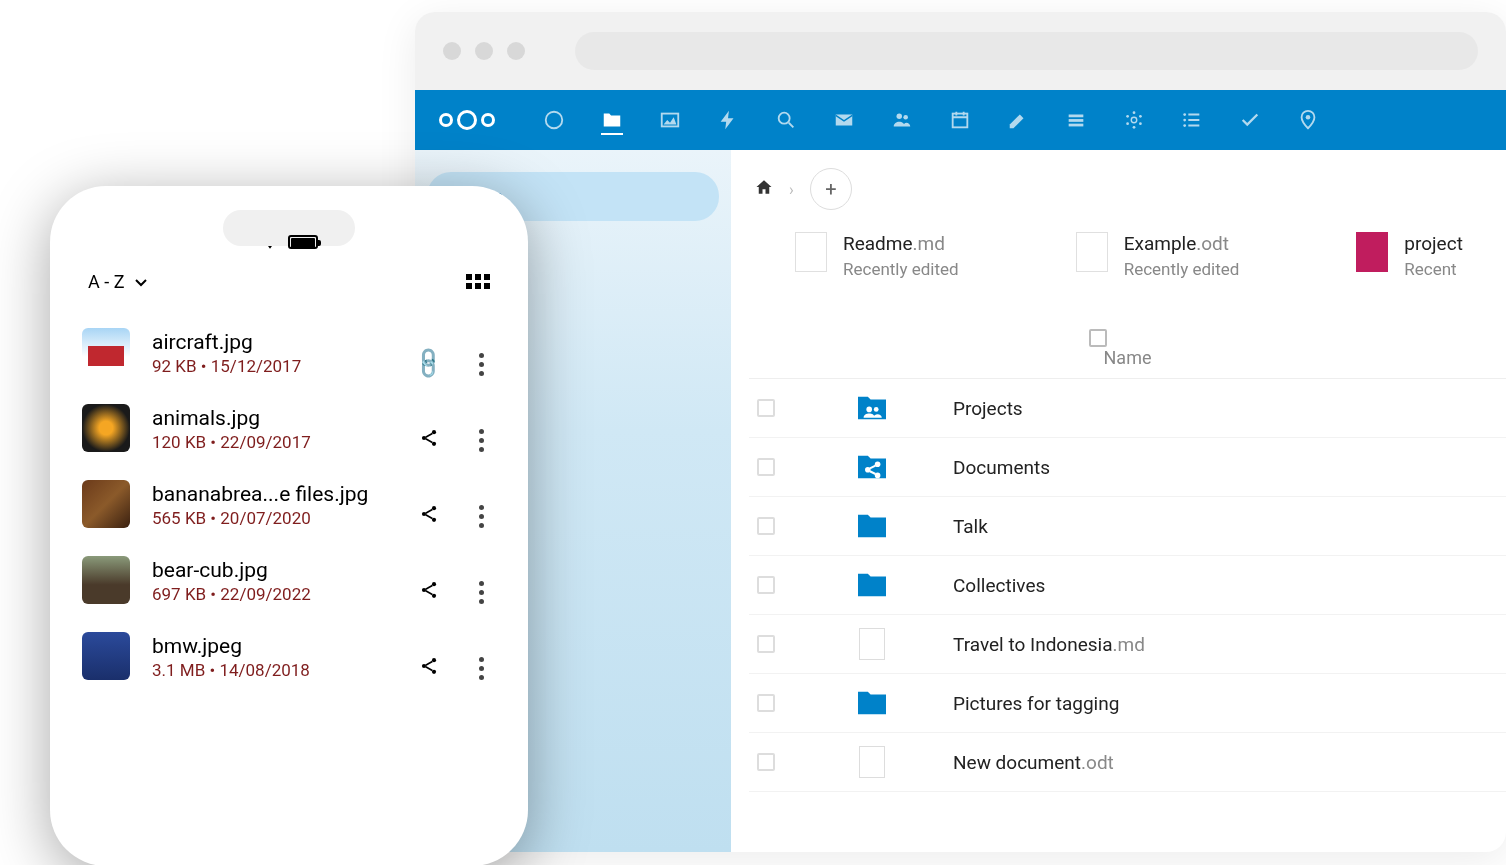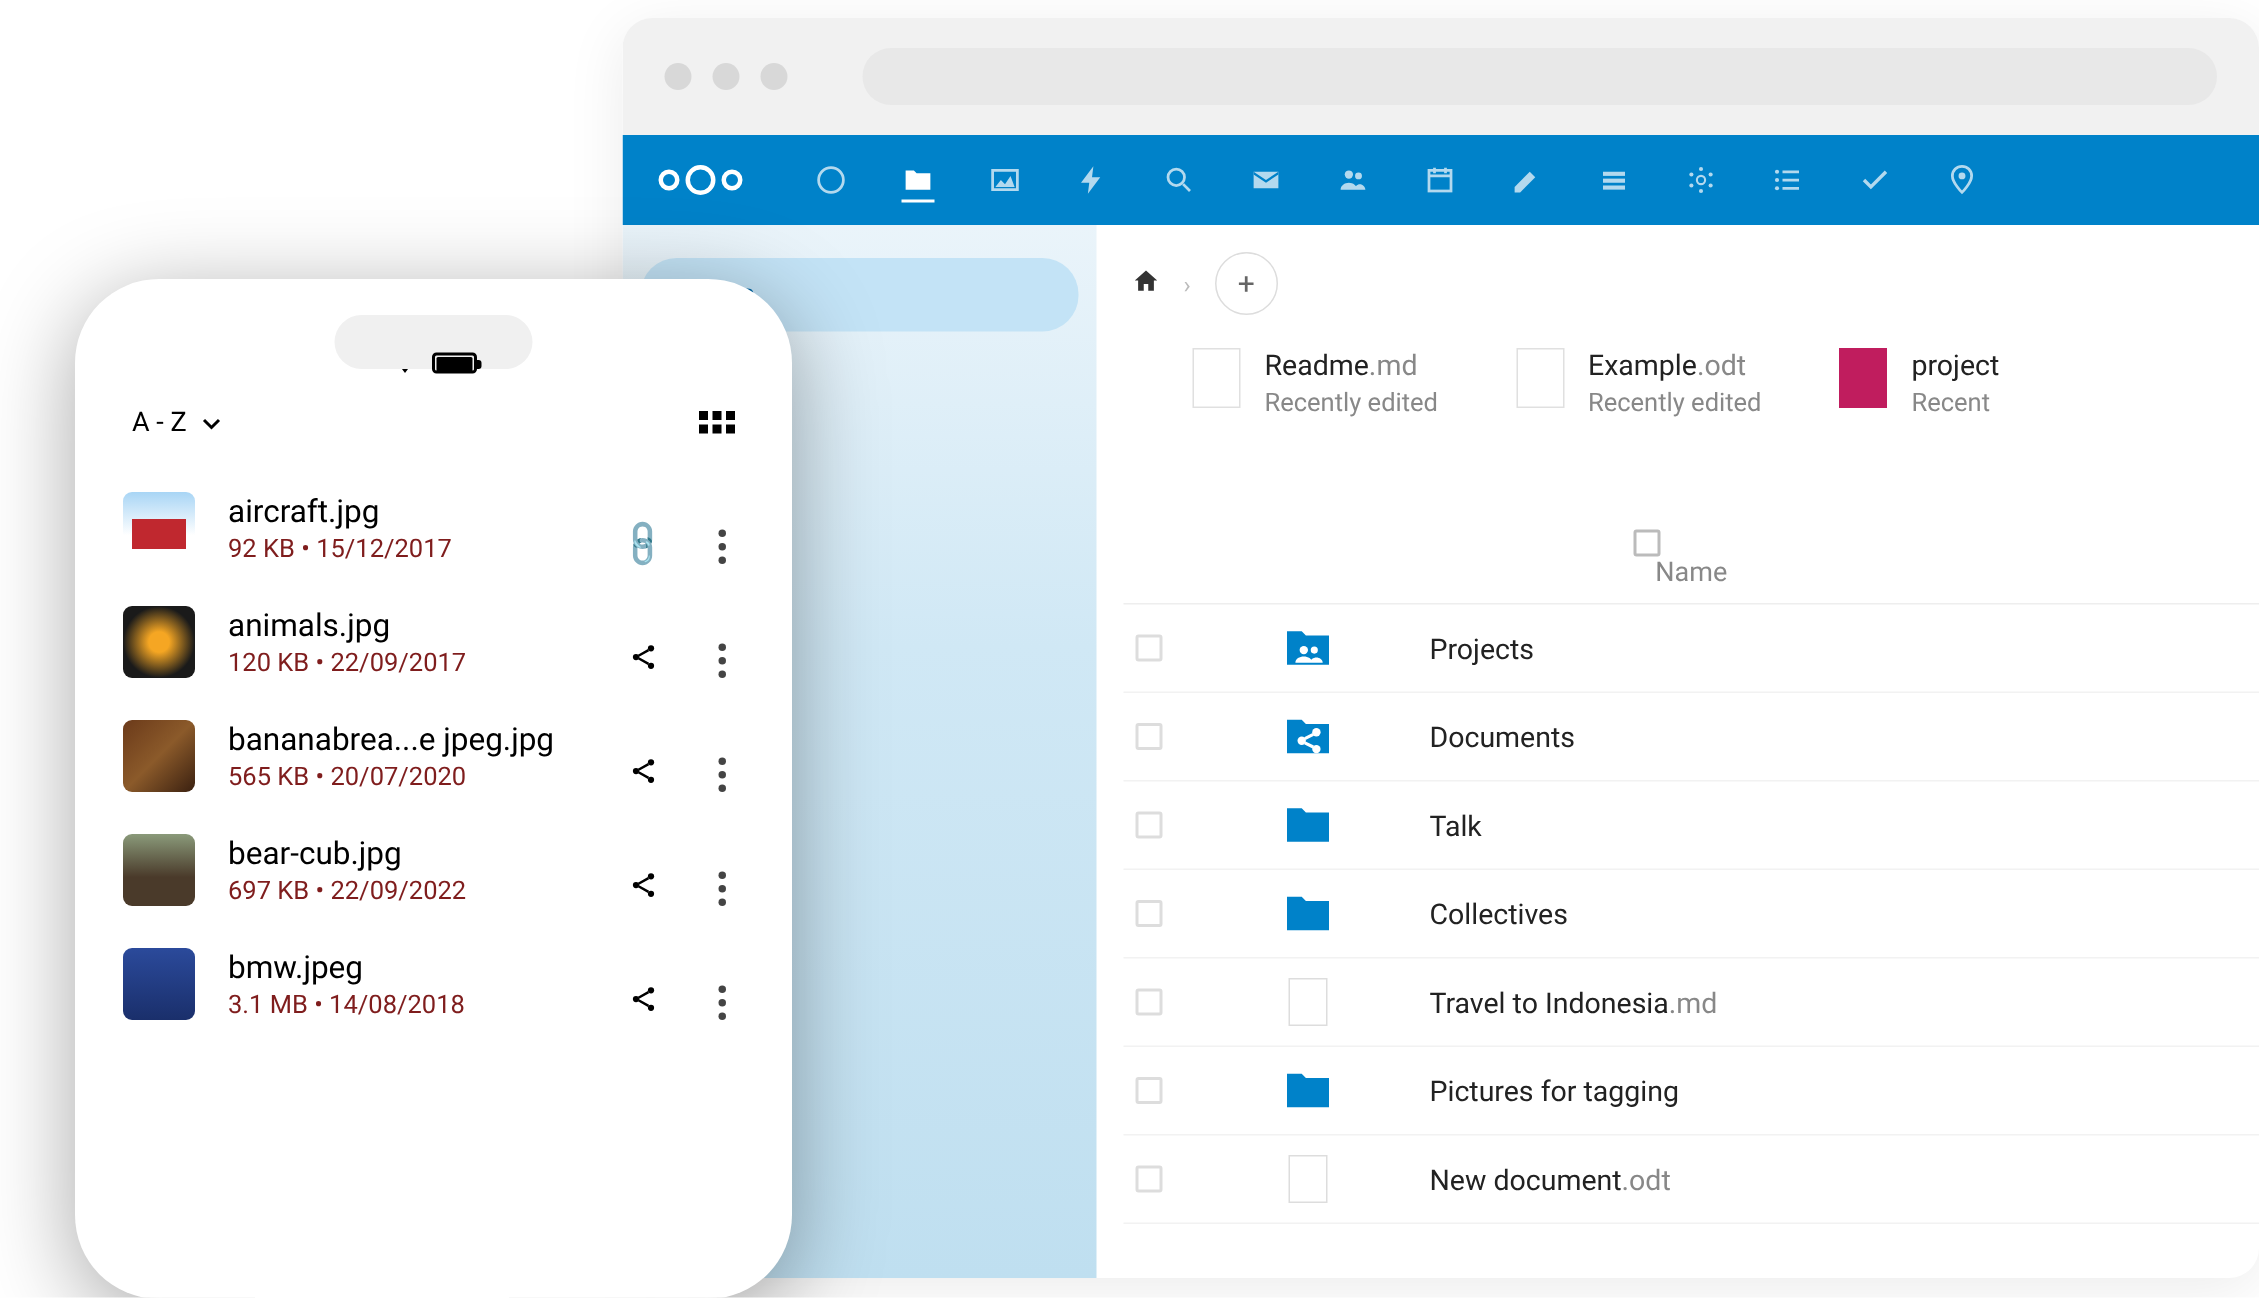--- a/index.html
+++ b/index.html
@@ -25,21 +25,21 @@
 .sidebar-item { padding: 12px 26px; font-size: 18px; color: #333; cursor: pointer; }
 .sidebar-item.active { background: #c3e3f6; border-radius: 24px; margin: 8px 12px; padding: 14px 18px; color: #0066a4; }
 .sidebar-gap { height: 48px; }
 
 .main { flex: 1; padding: 18px 0 0 18px; }
 .breadcrumb { display: flex; align-items: center; gap: 16px; margin-bottom: 22px; padding-left: 6px; }
 .home-icon { font-size: 18px; color: #333; }
 .chev { color: #bbb; }
 .add-btn { width: 42px; height: 42px; border-radius: 50%; border: 1px solid #ddd; display: flex; align-items: center; justify-content: center; font-size: 20px; color: #666; cursor: pointer; }
 
-.recent { display: flex; gap: 52px; padding-left: 46px; margin-bottom: 64px; }
+.recent { display: flex; gap: 117px; padding-left: 46px; margin-bottom: 40px; }
 .recent-item { display: flex; gap: 16px; }
 .recent-thumb { width: 32px; height: 40px; background: #fff; border: 1px solid #e0e0e0; position: relative; }
 .recent-thumb.pink { background: #c01d5e; border: none; }
 .recent-name { font-size: 19px; color: #222; }
 .recent-ext { color: #888; }
 .recent-sub { font-size: 17px; color: #888; margin-top: 4px; }
 
 .table-header { display: flex; align-items: center; padding: 10px 8px; border-bottom: 1px solid #eee; flex-direction: column; }
 .checkbox { width: 18px; height: 18px; border: 2px solid #bbb; border-radius: 2px; margin: 0 60px 0 0; }
 .th-name { font-size: 18px; color: #888; }
@@ -386,21 +386,21 @@
           <div class="menu-dots">
             <div></div>
             <div></div>
             <div></div>
           </div>
         </div>
       </div>
       <div class="ph-row">
         <div class="ph-thumb t-bread"></div>
     <div class="ph-info">
-      <div class="ph-name">bananabrea...e jpeg.jpg</div>
+      <div class="ph-name">bananabrea...e files.jpg</div>
       <div class="ph-meta">565 KB • 20/07/2020</div>
     </div>
     <div class="ph-action">
           <span class="share-icon"><svg viewBox="0 0 24 24">
               <circle cx="6" cy="12" r="2.5" fill="#000"></circle>
               <circle cx="18" cy="5" r="2.5" fill="#000"></circle>
               <circle cx="18" cy="19" r="2.5" fill="#000"></circle>
               <path stroke="#000" stroke-width="2" d="M8 11l8-4.5M8 13l8 4.5"></path>
             </svg></span>
         </div>

